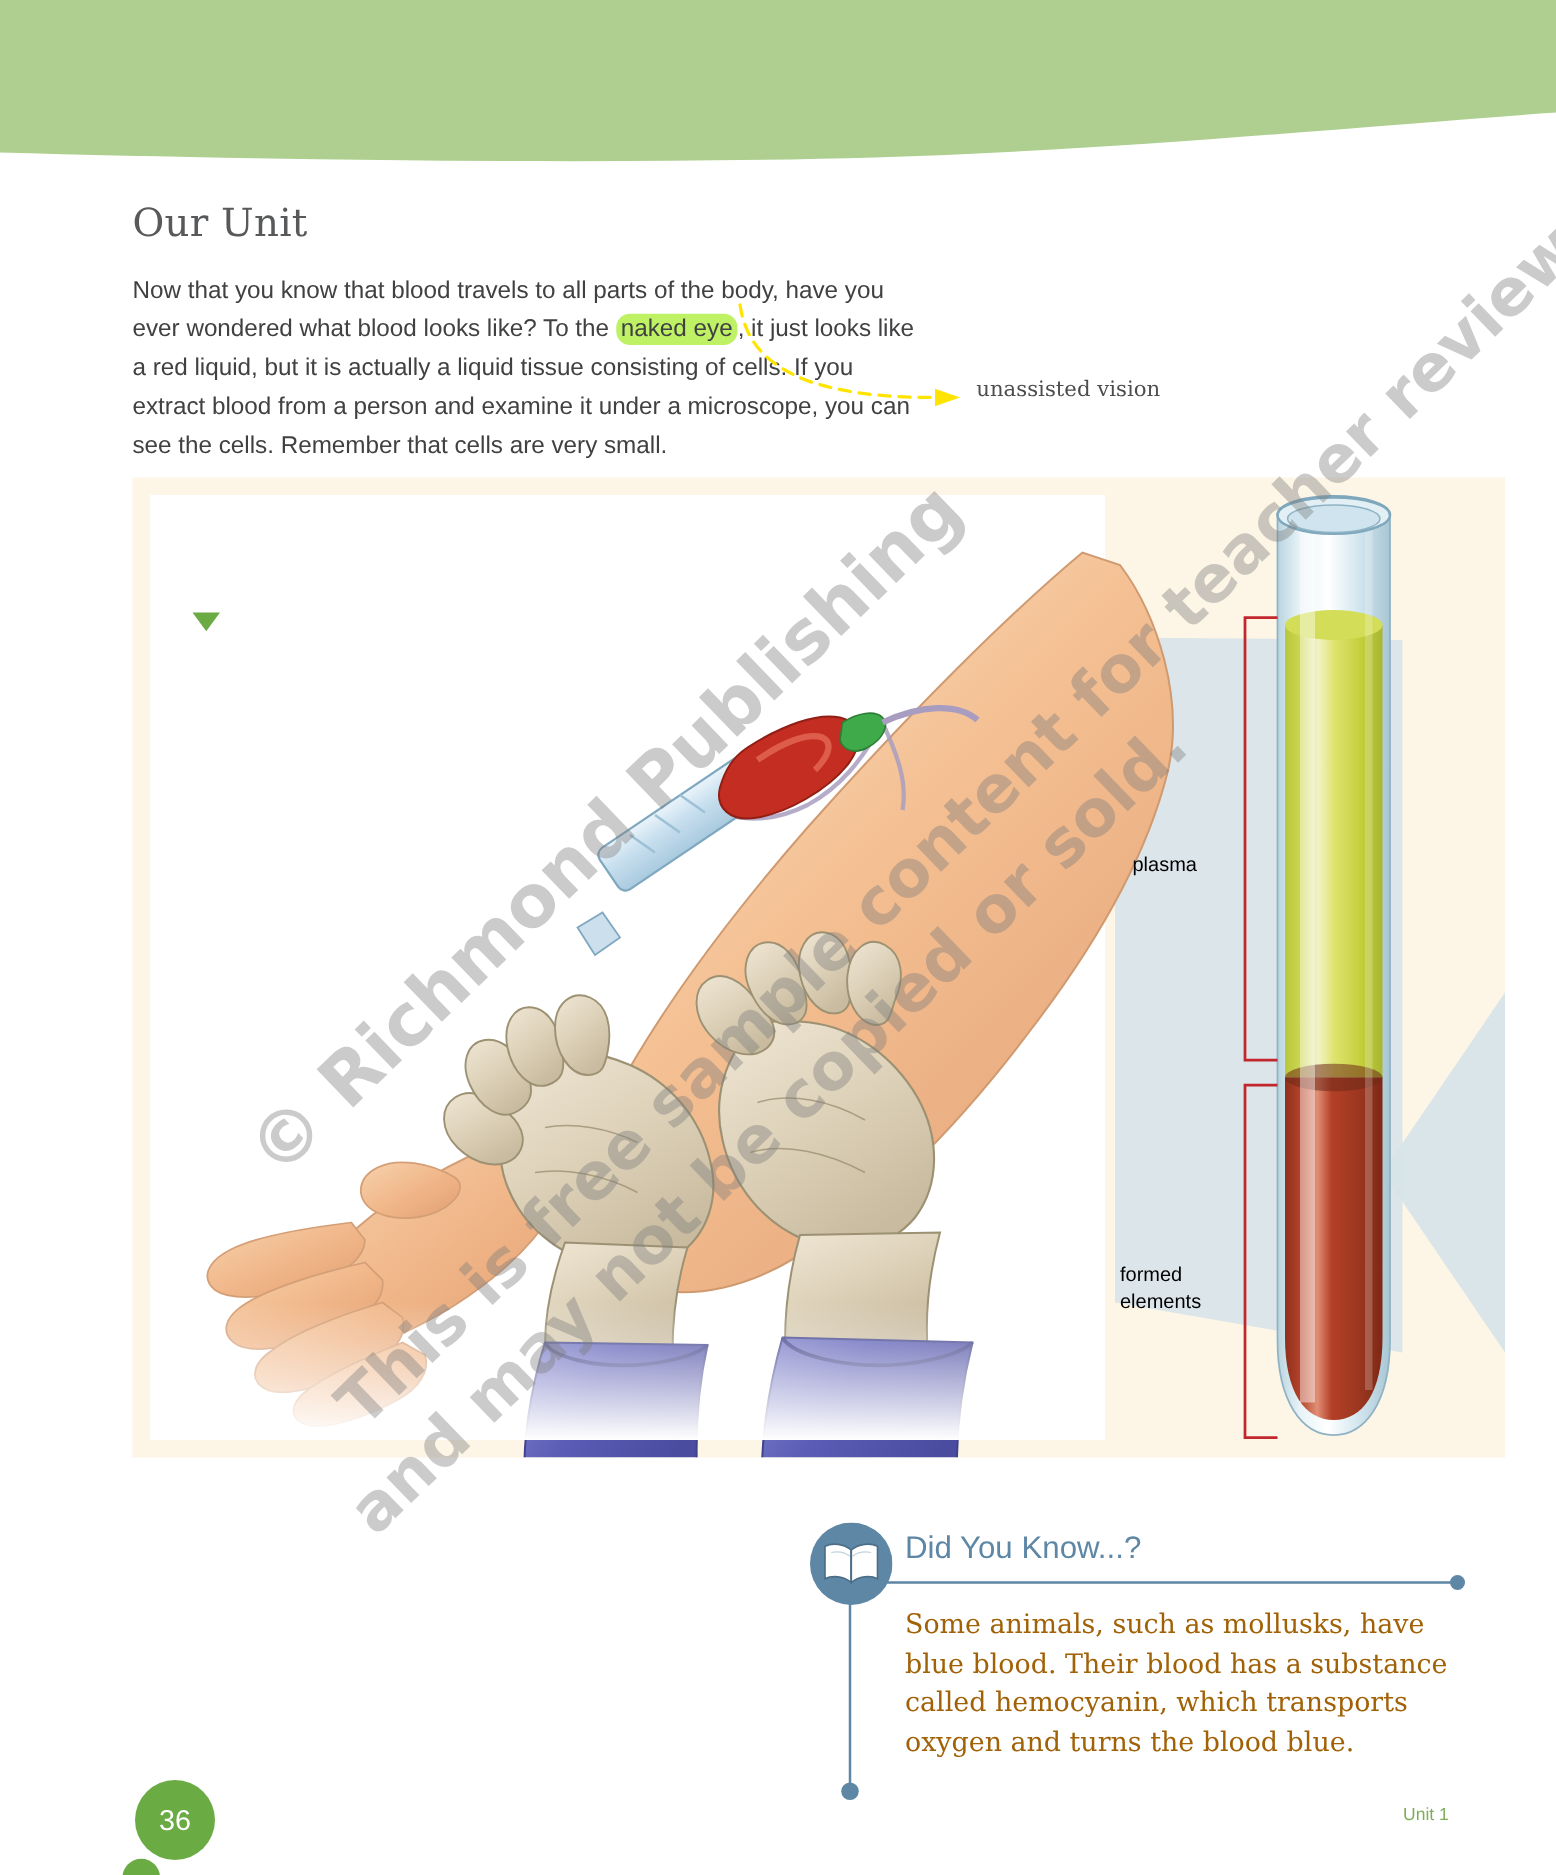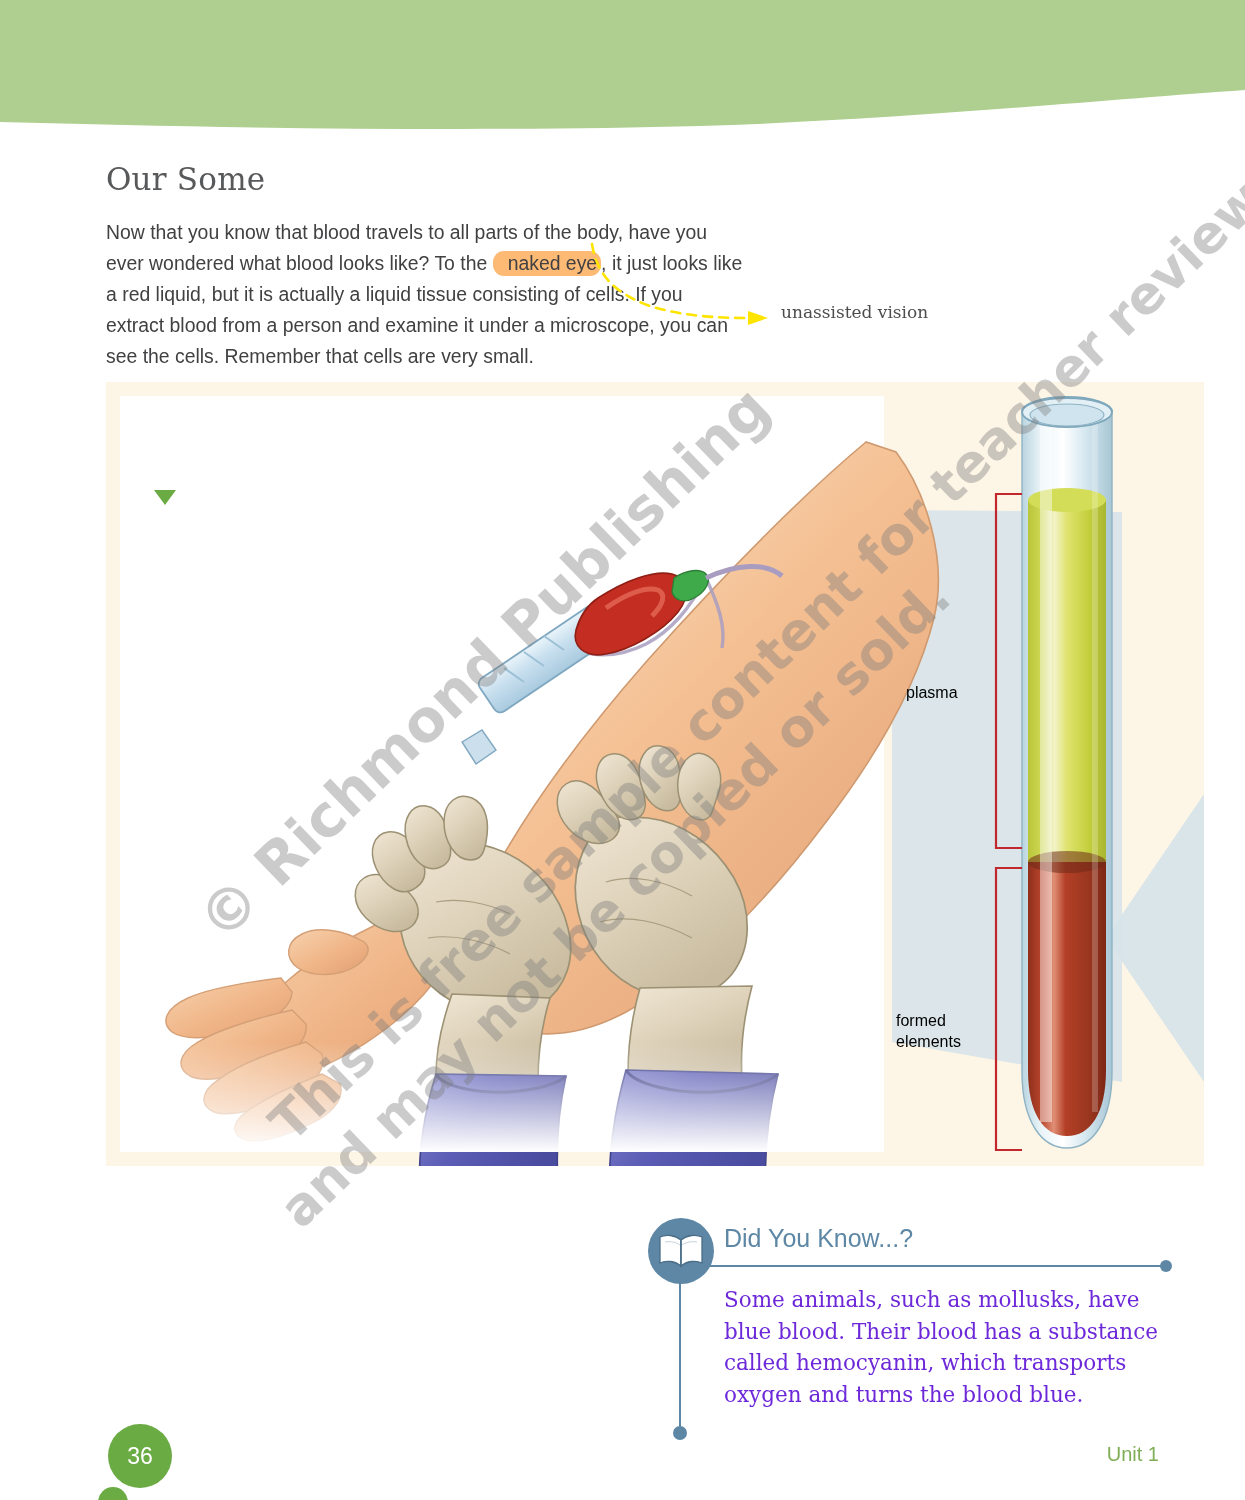--- a/index.html
+++ b/index.html
@@ -63,23 +63,23 @@
     position: absolute;
     left: 106px;
     top: 198px;
     width: 640px;
     font-family: "Liberation Sans", sans-serif;
     font-size: 19.4px;
     line-height: 31px;
     color: #414042;
   }
   .hl {
-    background: #fdba74;
+    background: #bef264;
     border-radius: 11px;
-    padding: 1px 4px 2px 15px;
+    padding: 1px 4px 2px 4px;
     box-decoration-break: clone;
     -webkit-box-decoration-break: clone;
   }
 
   
   .leader-svg {
     position: absolute;
     left: 520px;
     top: 240px;
     pointer-events: none;
@@ -200,21 +200,21 @@
     background: #5d87a5;
   }
   .dyk-text {
     position: absolute;
     left: 76px;
     top: 66px;
     width: 452px;
     font-family: "DejaVu Serif", serif;
     font-size: 21.5px;
     line-height: 31.5px;
-    color: #6d28d9;
+    color: #a16207;
   }
 
   
   .page-num-circle {
     position: absolute;
     left: 108px;
     top: 1424px;
     width: 64px; height: 64px;
     border-radius: 50%;
     background: #6aab44;
@@ -229,21 +229,21 @@
     left: 98px;
     top: 1487px;
     width: 30px; height: 30px;
     border-radius: 50%;
     background: #6aab44;
   }
   .unit-label {
     position: absolute;
     right: 86px;
     top: 1443px;
-    font-size: 20px;
+    font-size: 14px;
     color: #7fae57;
     white-space: nowrap;
   }
 
   
   .watermark {
     position: absolute;
     left: 0; top: 0;
     width: 1245px; height: 1500px;
     pointer-events: none;
@@ -265,21 +265,21 @@
 <body>
 
 <div id="page">
 
   <div class="header-band">
     <svg width="1245" height="130" viewBox="0 0 1245 130">
       <path d="M0,0 L1245,0 L1245,90 C1100,100 900,120 700,126 C480,132 220,128 0,122 Z" fill="#aecf8f"></path>
     </svg>
   </div>
 
-  <h1 class="page-heading">Our Some</h1>
+  <h1 class="page-heading">Our Unit</h1>
 
   <p class="body-para"><span>Now that you know that blood travels to all parts of the body, have you ever wondered what blood looks like? To the </span><span class="hl">naked eye</span><span>, it just looks like a red liquid, but it is actually a liquid tissue consisting of cells. If you extract blood from a person and examine it under a microscope, you can see the cells. Remember that cells are very small.</span></p>
 
   <svg class="leader-svg" width="260" height="90" viewBox="0 0 260 90">
     <path d="M72,4 C76,30 90,52 130,66 C162,76 196,78 228,78" fill="none" stroke="#ffe400" stroke-width="2.6" stroke-dasharray="9,7" stroke-linecap="round"></path>
     <path d="M228,71 L248,78 L228,85 Z" fill="#ffe400"></path>
   </svg>
   <div class="gloss-label">unassisted vision</div>
 
   <div class="figure">

